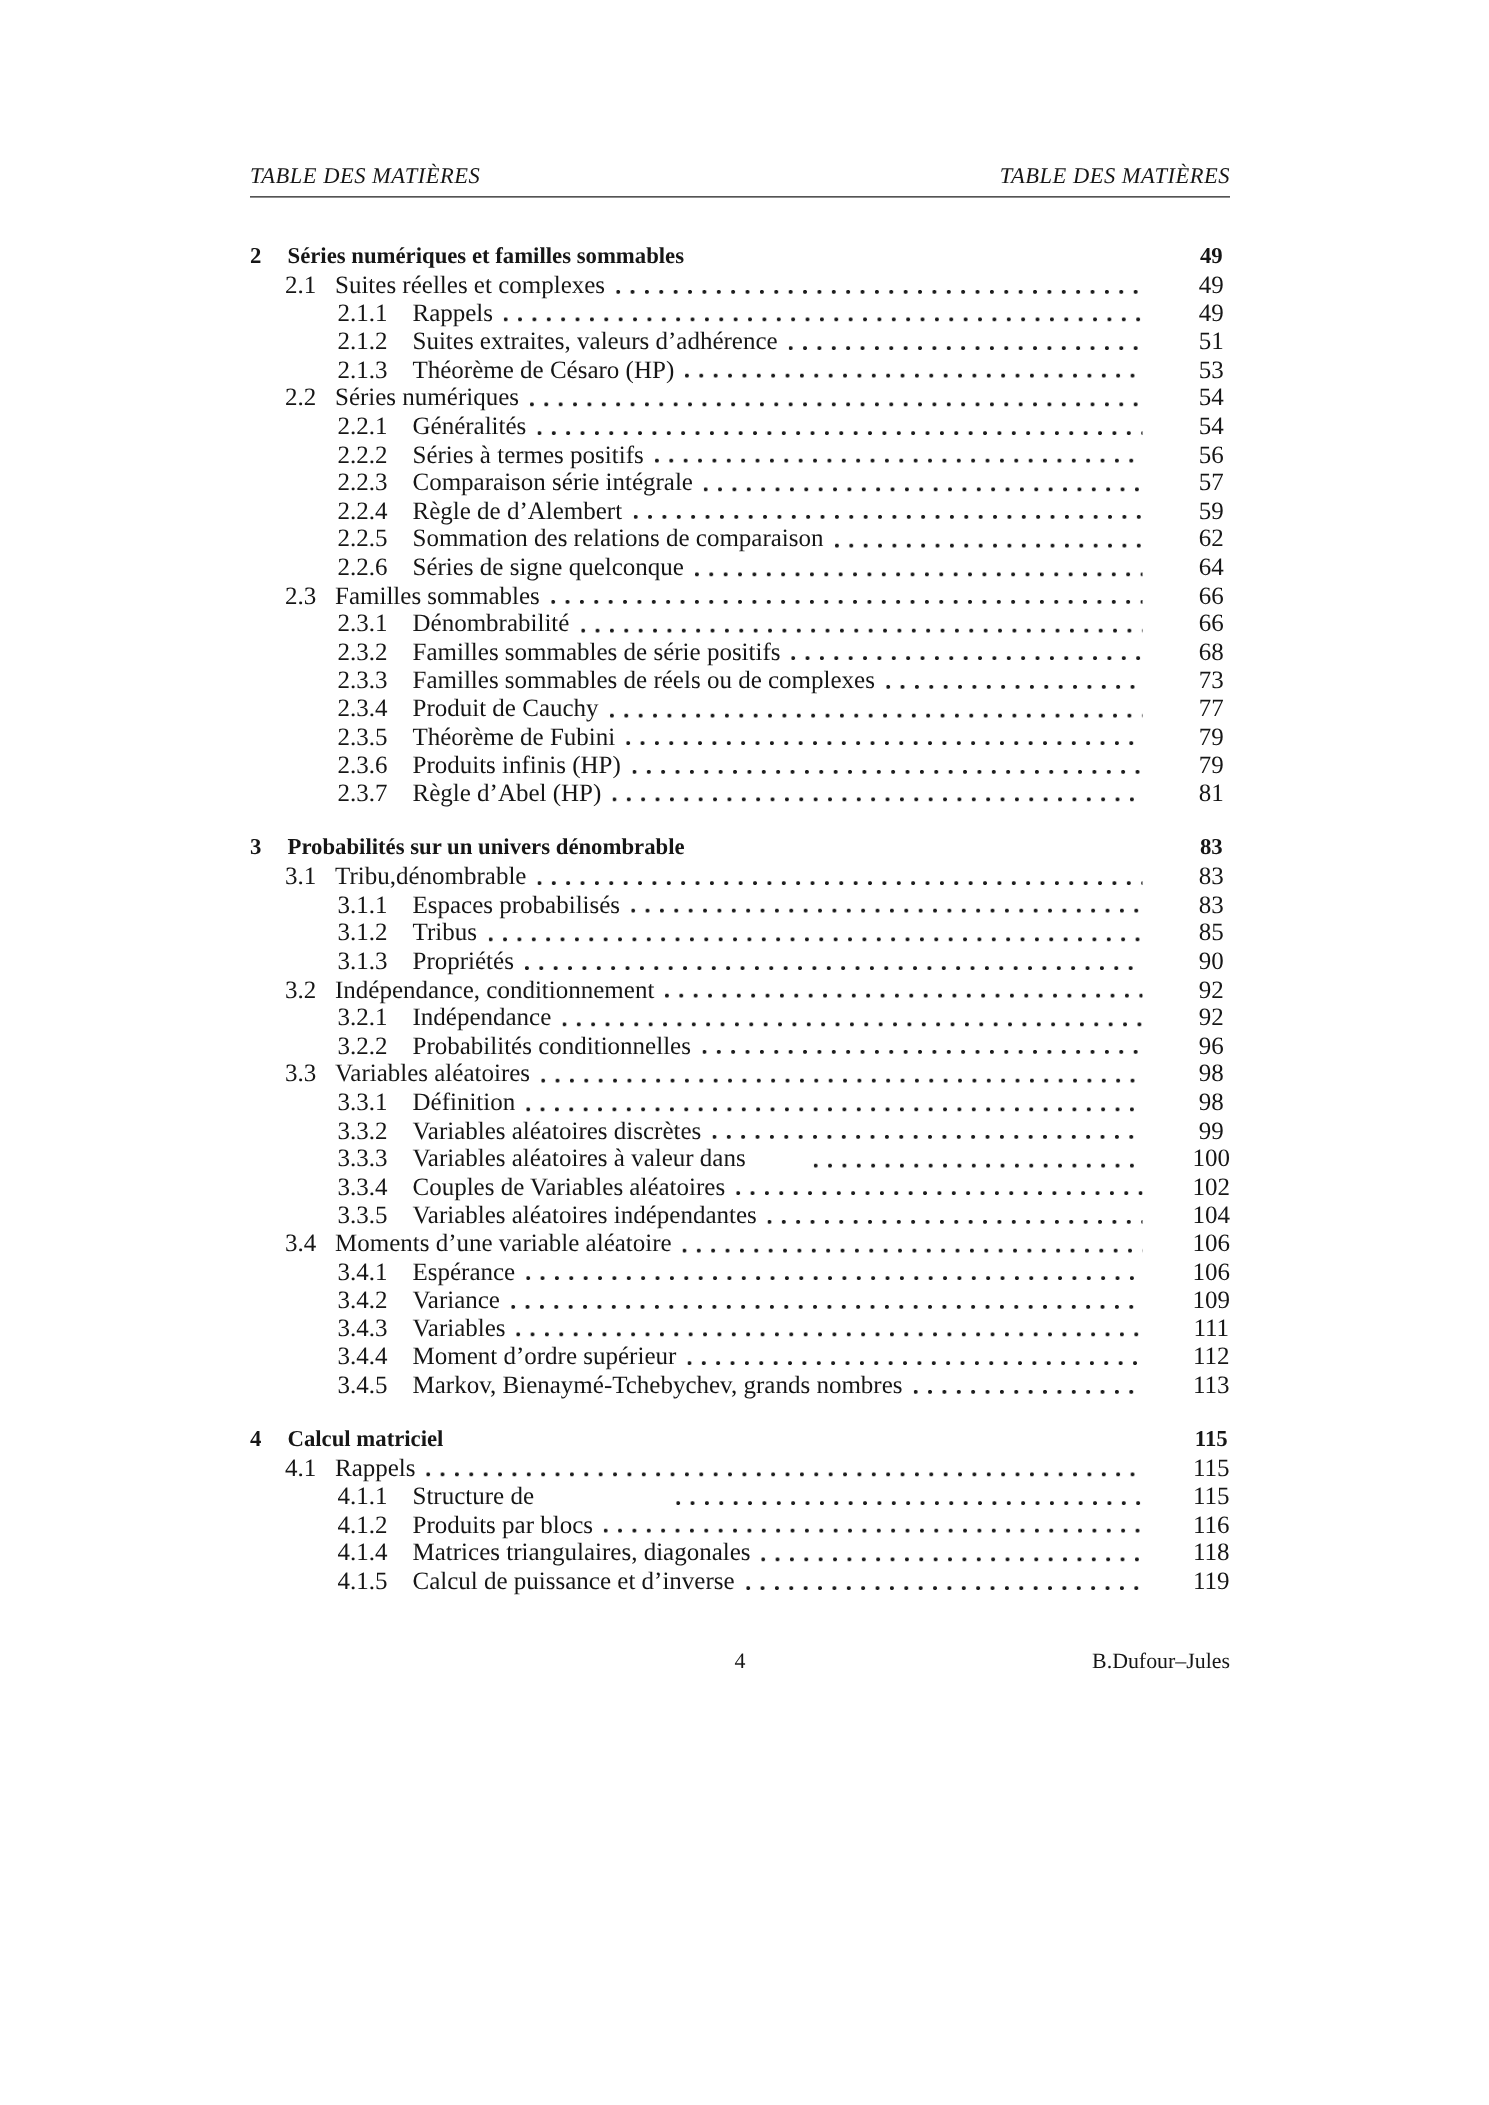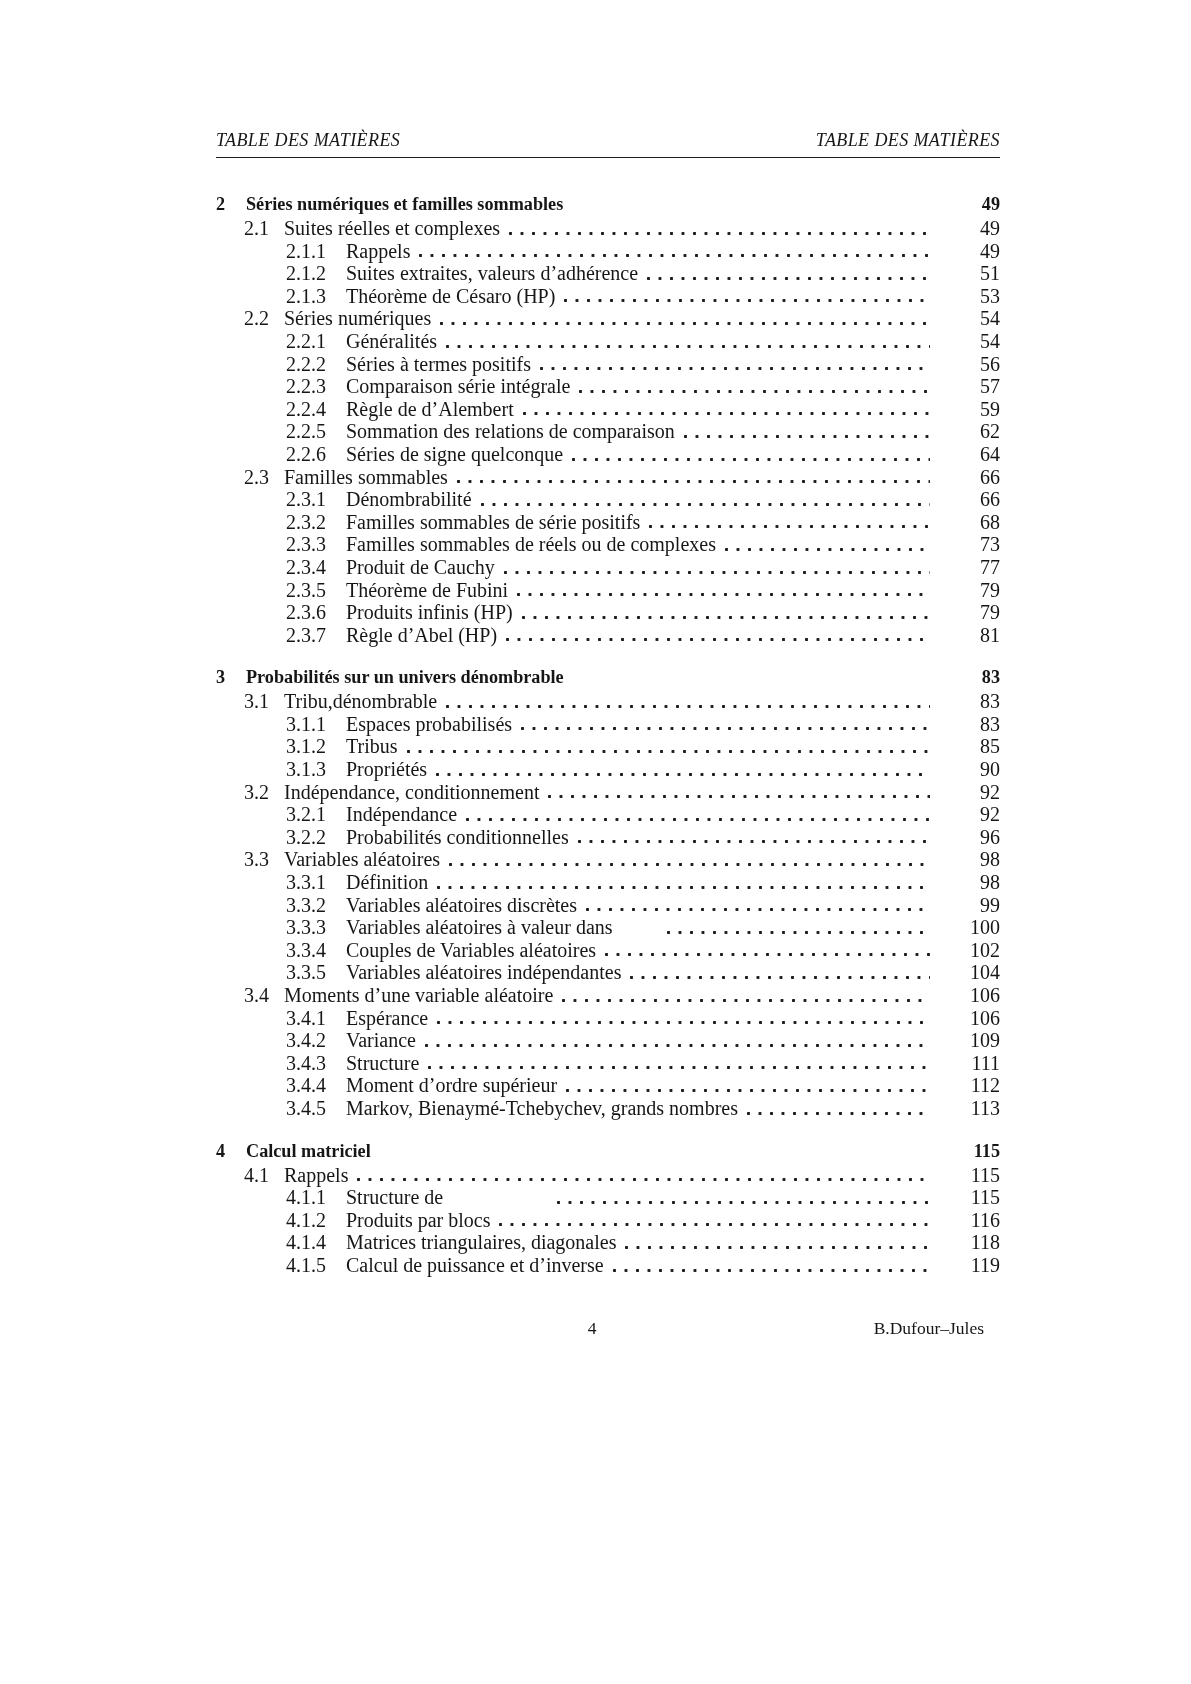--- a/index.html
+++ b/index.html
@@ -3,21 +3,21 @@
 <meta charset="utf-8">
 <style>
   * { margin:0; padding:0; box-sizing:border-box; }
   html,body { background:#ffffff; }
   body {
     width:1191px; height:1684px; position:relative; overflow:hidden;
     font-family:"Liberation Serif", serif;
     color:#161616;
   }
   .page { position:absolute; inset:0; background:#ffffff; }
-  .content { position:absolute; left:216px; top:130px; width:784px; }
+  .content { position:absolute; left:200px; top:130px; width:784px; }
 
   .running-head {
     display:flex; justify-content:space-between; align-items:baseline;
     font-style:italic; font-size:18px; letter-spacing:0.4px;
     padding-bottom:6px; border-bottom:1.7px solid #1c1c1c;
   }
 
   .toc { margin-top:34px; }
 
   .toc-row {
@@ -27,21 +27,21 @@
   .toc-row .num   { flex:none; }
   .toc-row .title { flex:none; white-space:pre; }
   .toc-row .leader {
     flex:1 1 auto; align-self:flex-end;
     height:3px; margin:0 8px 5px 9px;
     background-image: radial-gradient(circle at 1.5px 1.5px, #1c1c1c 1.35px, rgba(0,0,0,0) 1.8px);
     background-size:11.5px 3px;
     background-repeat:repeat-x;
     background-position:left bottom;
   }
-  .toc-row .page-num { flex:none; width:30px; text-align:right;margin-left:32px; }
+  .toc-row .page-num { flex:none; width:30px; text-align:center;margin-left:32px; }
 
   .toc-row.chapter {
     font-weight:bold; font-size:18.2px; line-height:25px;
     margin-top:19px;
   }
   .toc-row.chapter:first-child { margin-top:0; }
   .toc-row.chapter .num { width:30px; }
   .toc-row.chapter .leader { background-image:none; }
 
   .toc-row.section { padding-left:28px; }
@@ -284,21 +284,21 @@
           <span class="page-num">106</span>
         </div>
         <div class="toc-row subsection">
           <span class="num">3.4.2</span>
           <span class="title">Variance</span>
           <span class="leader"></span>
           <span class="page-num">109</span>
         </div>
         <div class="toc-row subsection">
           <span class="num">3.4.3</span>
-          <span class="title">Structure</span>
+          <span class="title">Variables</span>
           <span class="leader"></span>
           <span class="page-num">111</span>
         </div>
         <div class="toc-row subsection">
           <span class="num">3.4.4</span>
           <span class="title">Moment d’ordre supérieur</span>
           <span class="leader"></span>
           <span class="page-num">112</span>
         </div>
         <div class="toc-row subsection">

